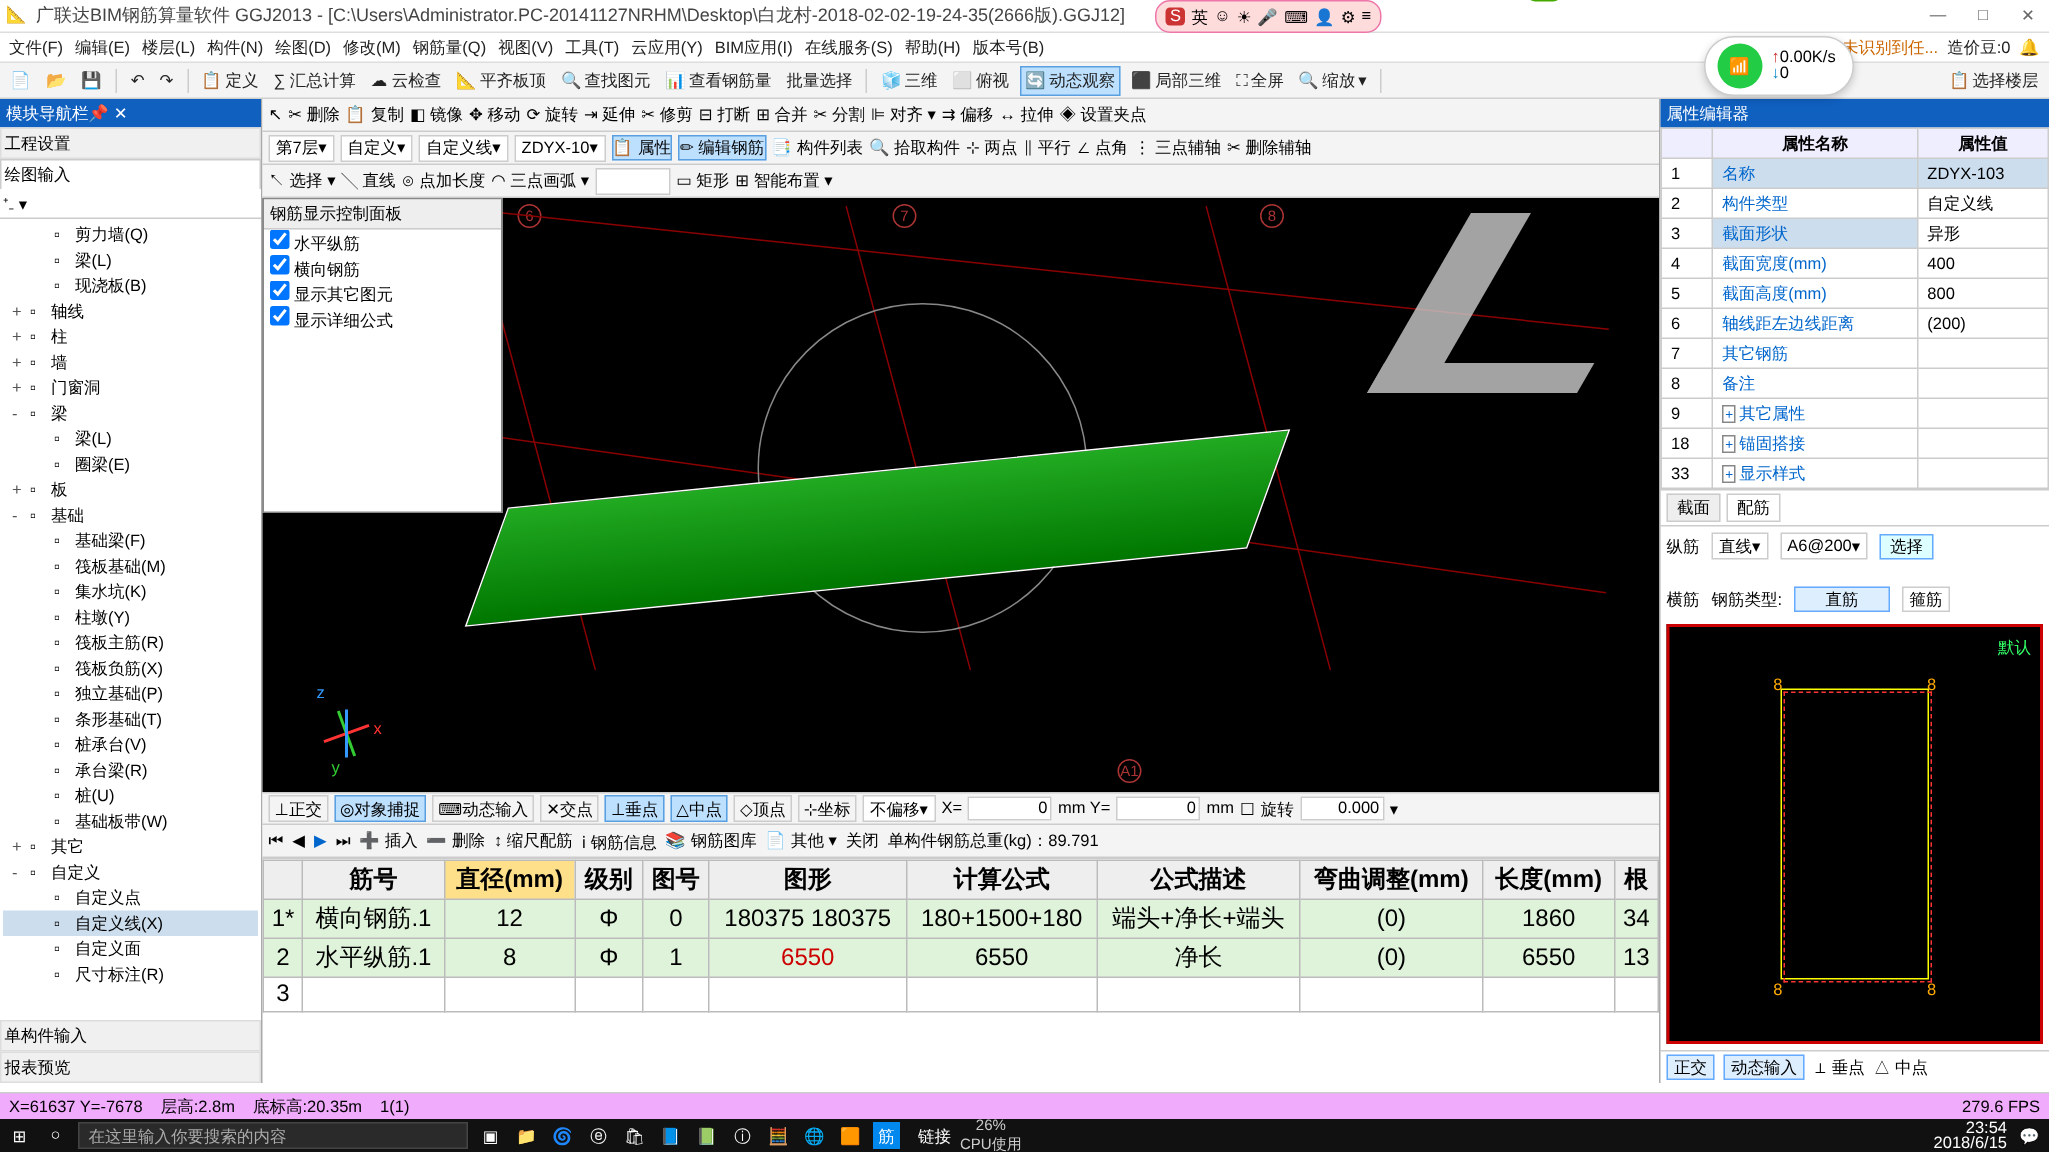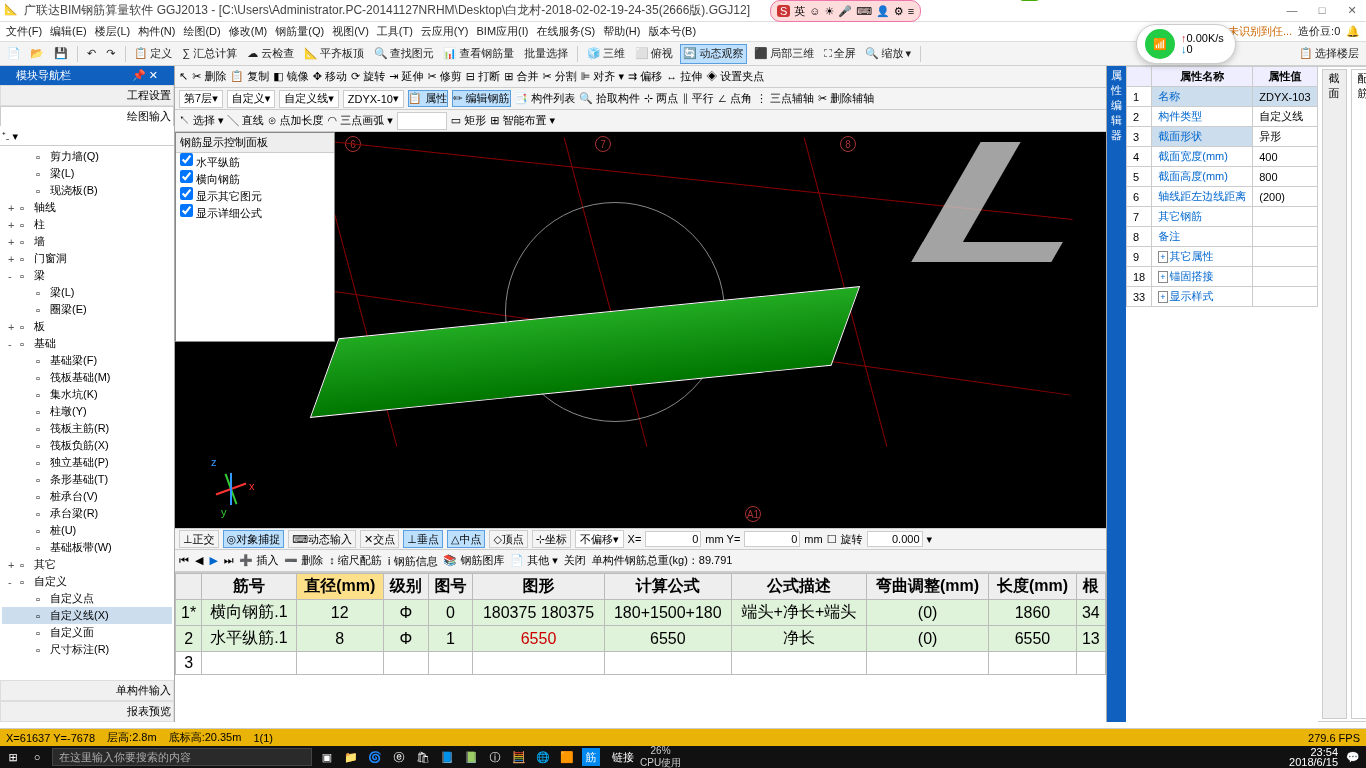--- a/index.html
+++ b/index.html
@@ -20,24 +20,24 @@
 
 .toolbar { height: 24px; display: flex; align-items: center; padding: 0 4px; gap: 4px; border-bottom: 1px solid #d0d0d0; background: #f4f4f4; }
 .toolbar .btn, .toolbar2 .btn, .toolbar3 .btn { display: inline-flex; align-items: center; gap: 2px; height: 20px; padding: 0 3px; cursor: pointer; color: #222; white-space: nowrap; }
 .toolbar .sep { width: 1px; height: 16px; background: #ccc; margin: 0 2px; }
 .btn.selected { background: #bde0ff; border: 1px solid #5aa0e0; }
 .dropdown { background: #fff; border: 1px solid #ccc; padding: 1px 4px; height: 18px; display: inline-flex; align-items: center; white-space: nowrap; }
 
 
 .main { display: flex; height: calc(768px - 22px - 20px - 24px - 24px - 22px); }
 .left-panel { width: 175px; border-right: 1px solid #aaa; display: flex; flex-direction: column; background: #fff; }
-.module-nav-hdr { background: #1060c0; color: #fff; padding: 2px 16px; display: flex; justify-content: space-between; align-items: center; }
+.module-nav-hdr { background: #1060c0; color: #fff; padding: 2px 4px; display: flex; justify-content: flex-start; align-items: center; }
 .panel-tab { border-bottom: 1px solid #ccc; padding: 2px 0; text-align: center; background: #eef; }
 .panel-tab.active { background: #fff; border: 1px solid #ccc; border-bottom: none; }
-.sub-panel-label { background: #f0f0f0; border: 1px solid #ddd; text-align: right; padding: 2px; }
+.sub-panel-label { background: #f0f0f0; border: 1px solid #ddd; text-align: left; padding: 2px; }
 .tree { flex: 1; overflow: auto; padding: 2px; }
 .tree-item { padding: 1px 2px; white-space: nowrap; cursor: pointer; display: flex; align-items: center; gap: 2px; }
 .tree-item.sel { background: #cde; }
 .tree-item .toggle { width: 10px; color: #555; }
 .tree-item .ti-icon { width: 12px; height: 12px; display: inline-block; }
 
 .center { flex: 1; display: flex; flex-direction: column; position: relative; }
 .center-toolbar { height: 22px; background: #f4f4f4; border-bottom: 1px solid #ccc; display: flex; align-items: center; gap: 4px; padding: 0 4px; }
 .center-toolbar2 { height: 22px; background: #f4f4f4; border-bottom: 1px solid #ccc; display: flex; align-items: center; gap: 4px; padding: 0 4px; }
 .center-toolbar3 { height: 22px; background: #f4f4f4; border-bottom: 1px solid #ccc; display: flex; align-items: center; gap: 4px; padding: 0 4px; }
@@ -52,37 +52,37 @@
 .snap-bar .btn.sel { background: #bde0ff; border-color: #5aa0e0; }
 
 .rebar-toolbar { height: 22px; background: #f4f4f4; border-bottom: 1px solid #ccc; display: flex; align-items: center; gap: 6px; padding: 0 4px; }
 .datagrid { height: 150px; overflow: auto; border-top: 1px solid #ccc; }
 .datagrid table { border-collapse: collapse; width: 100%; }
 .datagrid th, .datagrid td { border: 1px solid #bbb; padding: 2px 4px; font-size: 16px; background: #fff; text-align: center; }
 .datagrid th { background: #eee; }
 .datagrid tr.g td { background: #dff2da; }
 .datagrid th.dia { background: #ffe08a; }
 
-.right-panel { width: 260px; border-left: 1px solid #aaa; display: flex; flex-direction: row; }
+.right-panel { width: 260px; border-left: 1px solid #aaa; display: flex; flex-direction: column; }
 .right-hdr { background: #1060c0; color: #fff; padding: 2px 4px; }
 .prop-grid { flex: 0 0 auto; }
 .prop-grid table { border-collapse: collapse; width: 100%; }
 .prop-grid th, .prop-grid td { border: 1px solid #ccc; padding: 2px 6px; font-size: 11px; }
 .prop-grid th { background: #eef; text-align: center; }
 .prop-grid td.key { color: #06c; }
 .rebar-tabs { border-top: 1px solid #ccc; border-bottom: 1px solid #ccc; padding: 2px 4px; display: flex; gap: 4px; }
 .rebar-tabs .tab { border: 1px solid #ccc; padding: 1px 6px; background: #eee; cursor: pointer; }
 .rebar-tabs .tab.active { background: #fff; }
-.rebar-ctrl { padding: 4px; display: flex; flex-wrap: wrap; gap: 20px; align-items: center; }
+.rebar-ctrl { padding: 4px; display: flex; flex-wrap: wrap; gap: 8px; align-items: center; }
 .rebar-preview { flex: 1; background: #000; margin: 4px; position: relative; border: 2px solid #c00; }
 .right-foot { padding: 2px 4px; border-top: 1px solid #ccc; display: flex; gap: 6px; align-items: center; }
 .right-status { padding: 2px 4px; border-top: 1px solid #ccc; }
 
 
-.statusbar { position: absolute; bottom: 22px; left: 0; right: 0; height: 18px; background: #eab308; border-top: 1px solid #ccc; display: flex; align-items: center; gap: 12px; padding: 0 6px; font-size: 11px; }
+.statusbar { position: absolute; bottom: 22px; left: 0; right: 0; height: 18px; background: #f0abfc; border-top: 1px solid #ccc; display: flex; align-items: center; gap: 12px; padding: 0 6px; font-size: 11px; }
 
 .taskbar { position: absolute; bottom: 0; left: 0; right: 0; height: 22px; background: #111; color: #fff; display: flex; align-items: center; gap: 6px; padding: 0 4px; }
 .taskbar .search { background: #2a2a2a; border: 1px solid #444; color: #aaa; padding: 0 6px; flex: 0 0 260px; height: 18px; display: flex; align-items: center; }
 .taskbar .tb-icon { width: 18px; height: 18px; display: inline-flex; align-items: center; justify-content: center; }
 .taskbar .clock { margin-left: auto; text-align: right; font-size: 10px; line-height: 10px; }
 
 
 .ime-bar { position: absolute; top: 0; left: 770px; height: 22px; background: #ffdcdc; border: 1px solid #e7a; border-radius: 10px; display: flex; align-items: center; gap: 4px; padding: 0 6px; z-index: 50; }
 .wifi-widget { position: absolute; top: 24px; right: 130px; width: 100px; height: 40px; background: #fff; border: 1px solid #ccc; border-radius: 20px; display: flex; align-items: center; gap: 6px; padding: 0 8px; z-index: 60; box-shadow: 0 2px 6px rgba(0,0,0,.2); }
 .wifi-widget .circ { width: 30px; height: 30px; border-radius: 50%; background: #2c4; display: flex; align-items: center; justify-content: center; color: #fff; }

